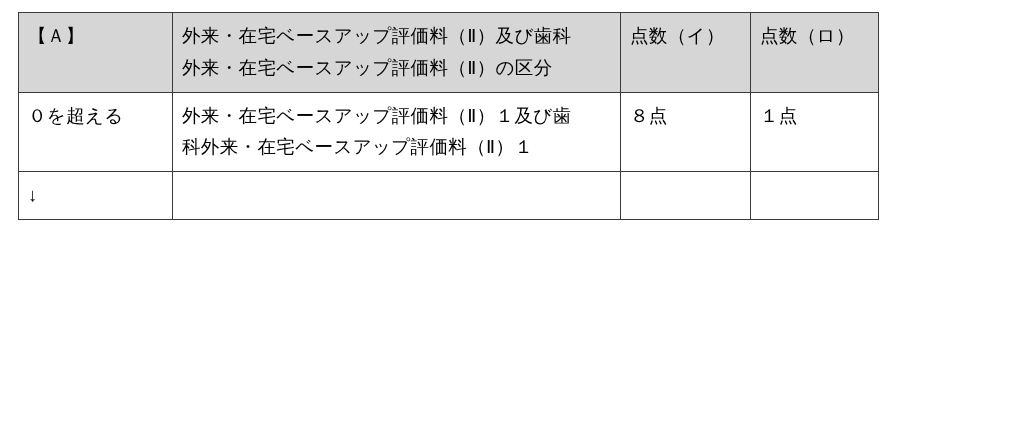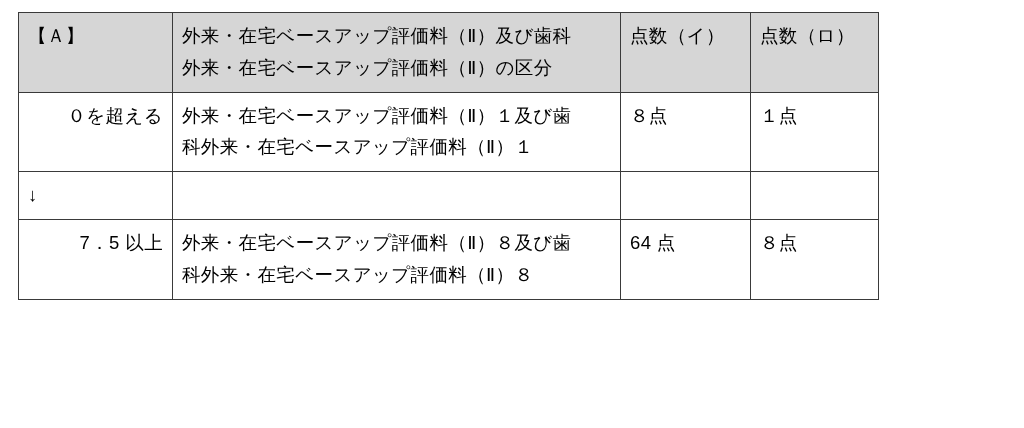--- a/index.html
+++ b/index.html
@@ -53,21 +53,21 @@
   }
   .arrow-cell {
     text-align: left;
     padding-left: 34px;
     font-size: 18.5px;
   }
   .empty-cell {
     height: 1.72em;
   }
   td.center-a {
-    text-align: right;
+    text-align: left;
   }
   .hdr-a {
     letter-spacing: 0.04em;
   }
 </style>
 </head>
 <body>
 
 <div class="page">
   <table class="score-table">
@@ -119,30 +119,15 @@
           <span class="cell-text"></span>
         </td>
         <td class="empty-cell">
           <span class="cell-text"></span>
         </td>
         <td class="empty-cell">
           <span class="cell-text"></span>
         </td>
       </tr>
 
-      <tr>
-        <td class="center-a">
-          <span class="cell-text">7．5 以上</span>
-        </td>
-        <td>
-          <span class="cell-text">外来・在宅ベースアップ評価料（Ⅱ）８及び歯
-科外来・在宅ベースアップ評価料（Ⅱ）８</span>
-        </td>
-        <td>
-          <span class="cell-text">64 点</span>
-        </td>
-        <td>
-          <span class="cell-text">８点</span>
-        </td>
-      </tr>
     </tbody>
   </table>
 </div>
 
 </body></html>

